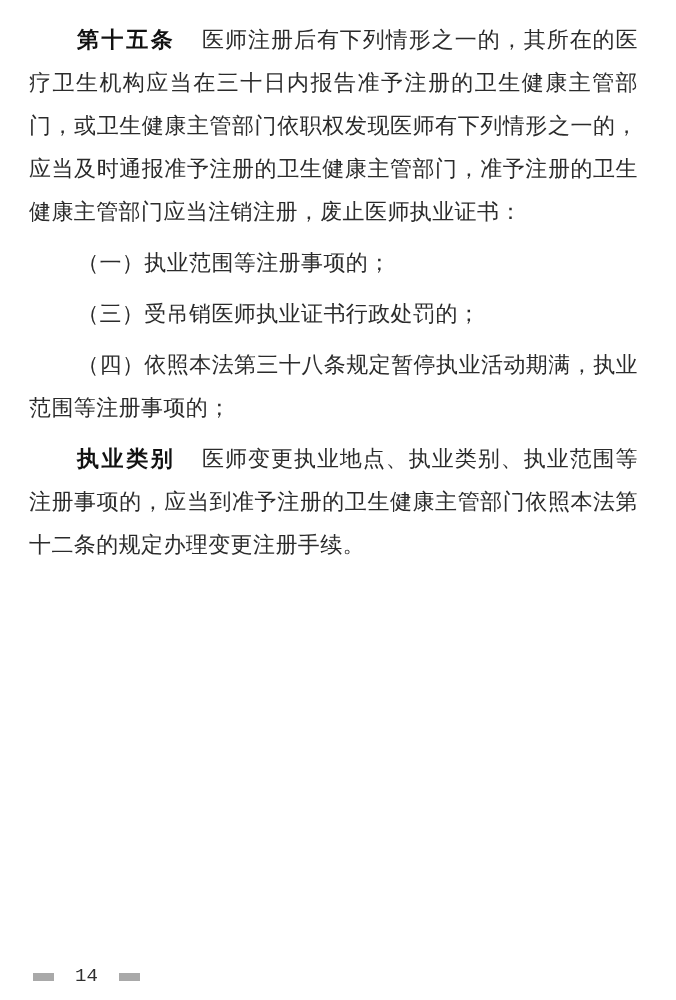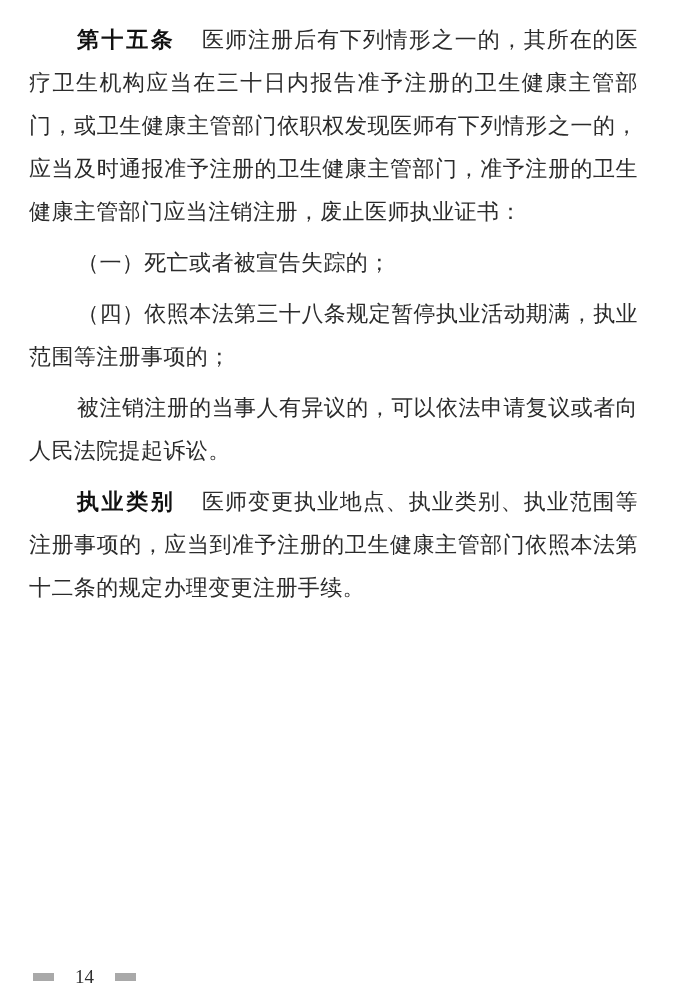--- a/index.html
+++ b/index.html
@@ -44,33 +44,33 @@
     font-size: 19px;
     color: #2f2f2f;
   }
   .footer .dash {
     display: inline-block;
     width: 21px;
     height: 2px;
     background: #a9a9a9;
   }
   .footer .page-num {
-    font-family: Liberation Serif, serif;
+    font-family: Liberation Mono, monospace;
     line-height: 1;
   }
 </style>
 </head>
 <body>
 
 <div class="page">
   <div class="content">
       <p class="para para-article"><span class="article-label">第十五条</span><span>医师注册后有下列情形之一的，其所在的医疗卫生机构应当在三十日内报告准予注册的卫生健康主管部门，或卫生健康主管部门依职权发现医师有下列情形之一的，应当及时通报准予注册的卫生健康主管部门，准予注册的卫生健康主管部门应当注销注册，废止医师执业证书：</span></p>
-      <p class="para para-item"><span>（一）死亡或者被宣告失踪的；</span></p>
+      <p class="para para-item"><span>（一）执业范围等注册事项的；</span></p>
+      <p class="para para-item"><span>（三）受吊销医师执业证书行政处罚的；</span></p>
       <p class="para para-item"><span>（四）依照本法第三十八条规定暂停执业活动期满，执业范围等注册事项的；</span></p>
-      <p class="para para-body"><span>被注销注册的当事人有异议的，可以依法申请复议或者向人民法院提起诉讼。</span></p>
       <p class="para para-article"><span class="article-label">执业类别</span><span>医师变更执业地点、执业类别、执业范围等注册事项的，应当到准予注册的卫生健康主管部门依照本法第十二条的规定办理变更注册手续。</span></p>
     </div>
   <div class="footer">
     <span class="dash"></span>
     <span class="page-num">14</span>
     <span class="dash"></span>
   </div>
 </div>
 
 </body></html>

